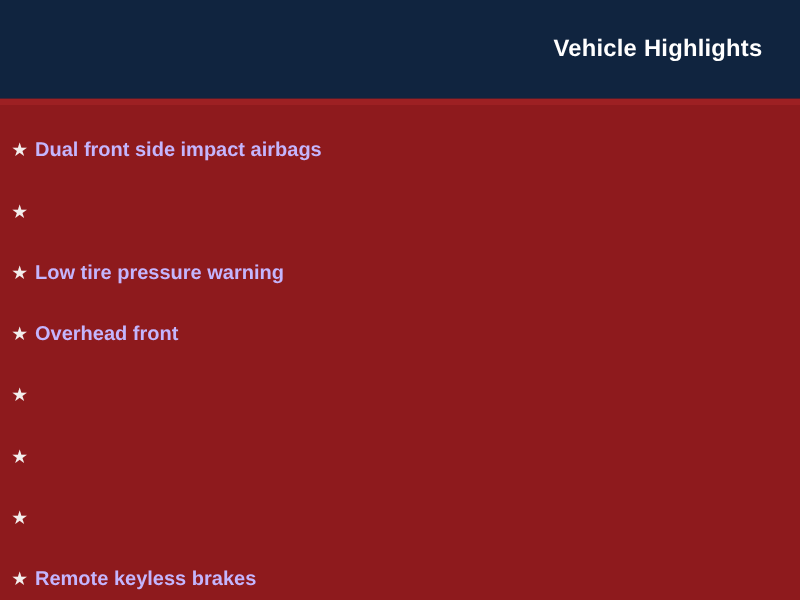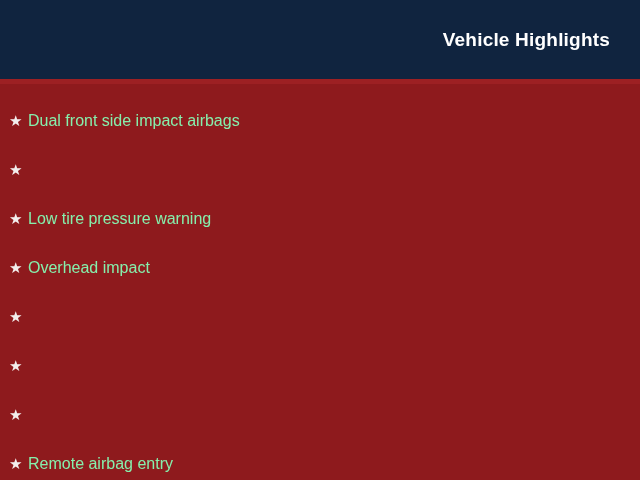--- a/index.html
+++ b/index.html
@@ -88,24 +88,25 @@
     display: inline-block;
     width: 19px;
     flex: 0 0 19px;
     color: #f3eeed;
     font-size: 15px;
     line-height: 1;
     text-align: left;
   }
 
   .highlight-label {
-    color: #86efac;
+    color: #c4b5fd;
     font-size: 16px;
     line-height: 1;
     white-space: nowrap;
+    font-weight: bold;
   }
 </style>
 </head>
 <body>
 
 <div class="page">
 
   <div class="header">
     <div class="header-title">Vehicle Highlights</div>
   </div>
@@ -124,36 +125,36 @@
         <span class="star-icon">★</span>
       </li>
 
       <li class="highlight-item">
         <span class="star-icon">★</span>
         <span class="highlight-label">Low tire pressure warning</span>
       </li>
 
       <li class="highlight-item">
         <span class="star-icon">★</span>
-        <span class="highlight-label">Overhead impact</span>
+        <span class="highlight-label">Overhead front</span>
       </li>
 
       <li class="highlight-item">
         <span class="star-icon">★</span>
       </li>
 
       <li class="highlight-item">
         <span class="star-icon">★</span>
       </li>
 
       <li class="highlight-item">
         <span class="star-icon">★</span>
       </li>
 
       <li class="highlight-item">
         <span class="star-icon">★</span>
-        <span class="highlight-label">Remote airbag entry</span>
+        <span class="highlight-label">Remote keyless brakes</span>
       </li>
 
     </ul>
   </div>
 
 </div>
 
 </body></html>

